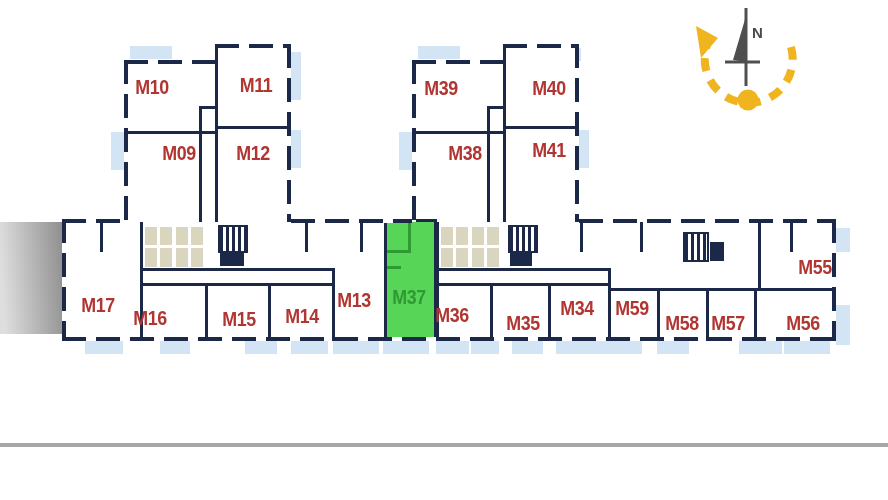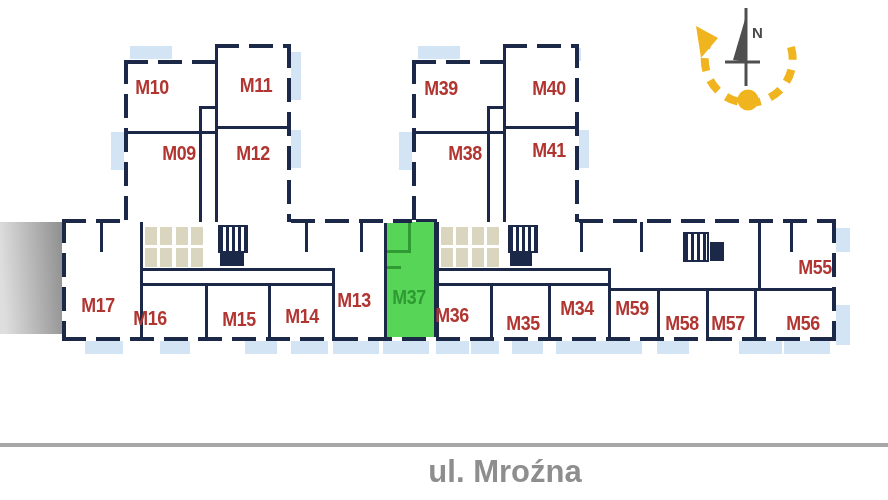--- a/index.html
+++ b/index.html
@@ -156,21 +156,20 @@
   <b class="ul" style="left:452px;top:315px">M36</b>
   <b class="ul" style="left:523px;top:323px">M35</b>
   <b class="ul" style="left:577px;top:308px">M34</b>
   <b class="ul" style="left:632px;top:308px">M59</b>
   <b class="ul" style="left:682px;top:323px">M58</b>
   <b class="ul" style="left:728px;top:323px">M57</b>
   <b class="ul" style="left:803px;top:323px">M56</b>
   <b class="ul" style="left:815px;top:267px">M55</b>
 
   <div class="street-line"></div>
-  <div class="street-name">ul. Mroźna</div>
 
   <svg class="compass" width="130" height="115" viewBox="0 0 130 115">
     <g>
       <path d="M105,45 A44,44 0 1 1 21,43" fill="none" stroke="#f0b41f" stroke-width="8" stroke-dasharray="13 10"></path>
       <circle cx="62" cy="98" r="10.5" fill="#f0b41f"></circle>
       <polygon points="10,24 32,36 15,56" fill="#f0b41f"></polygon>
     </g>
     <g>
       <line x1="60" y1="6" x2="60" y2="84" stroke="#4f4f4f" stroke-width="3"></line>
       <polygon points="60,14 60,60 47,58" fill="#4f4f4f"></polygon>

